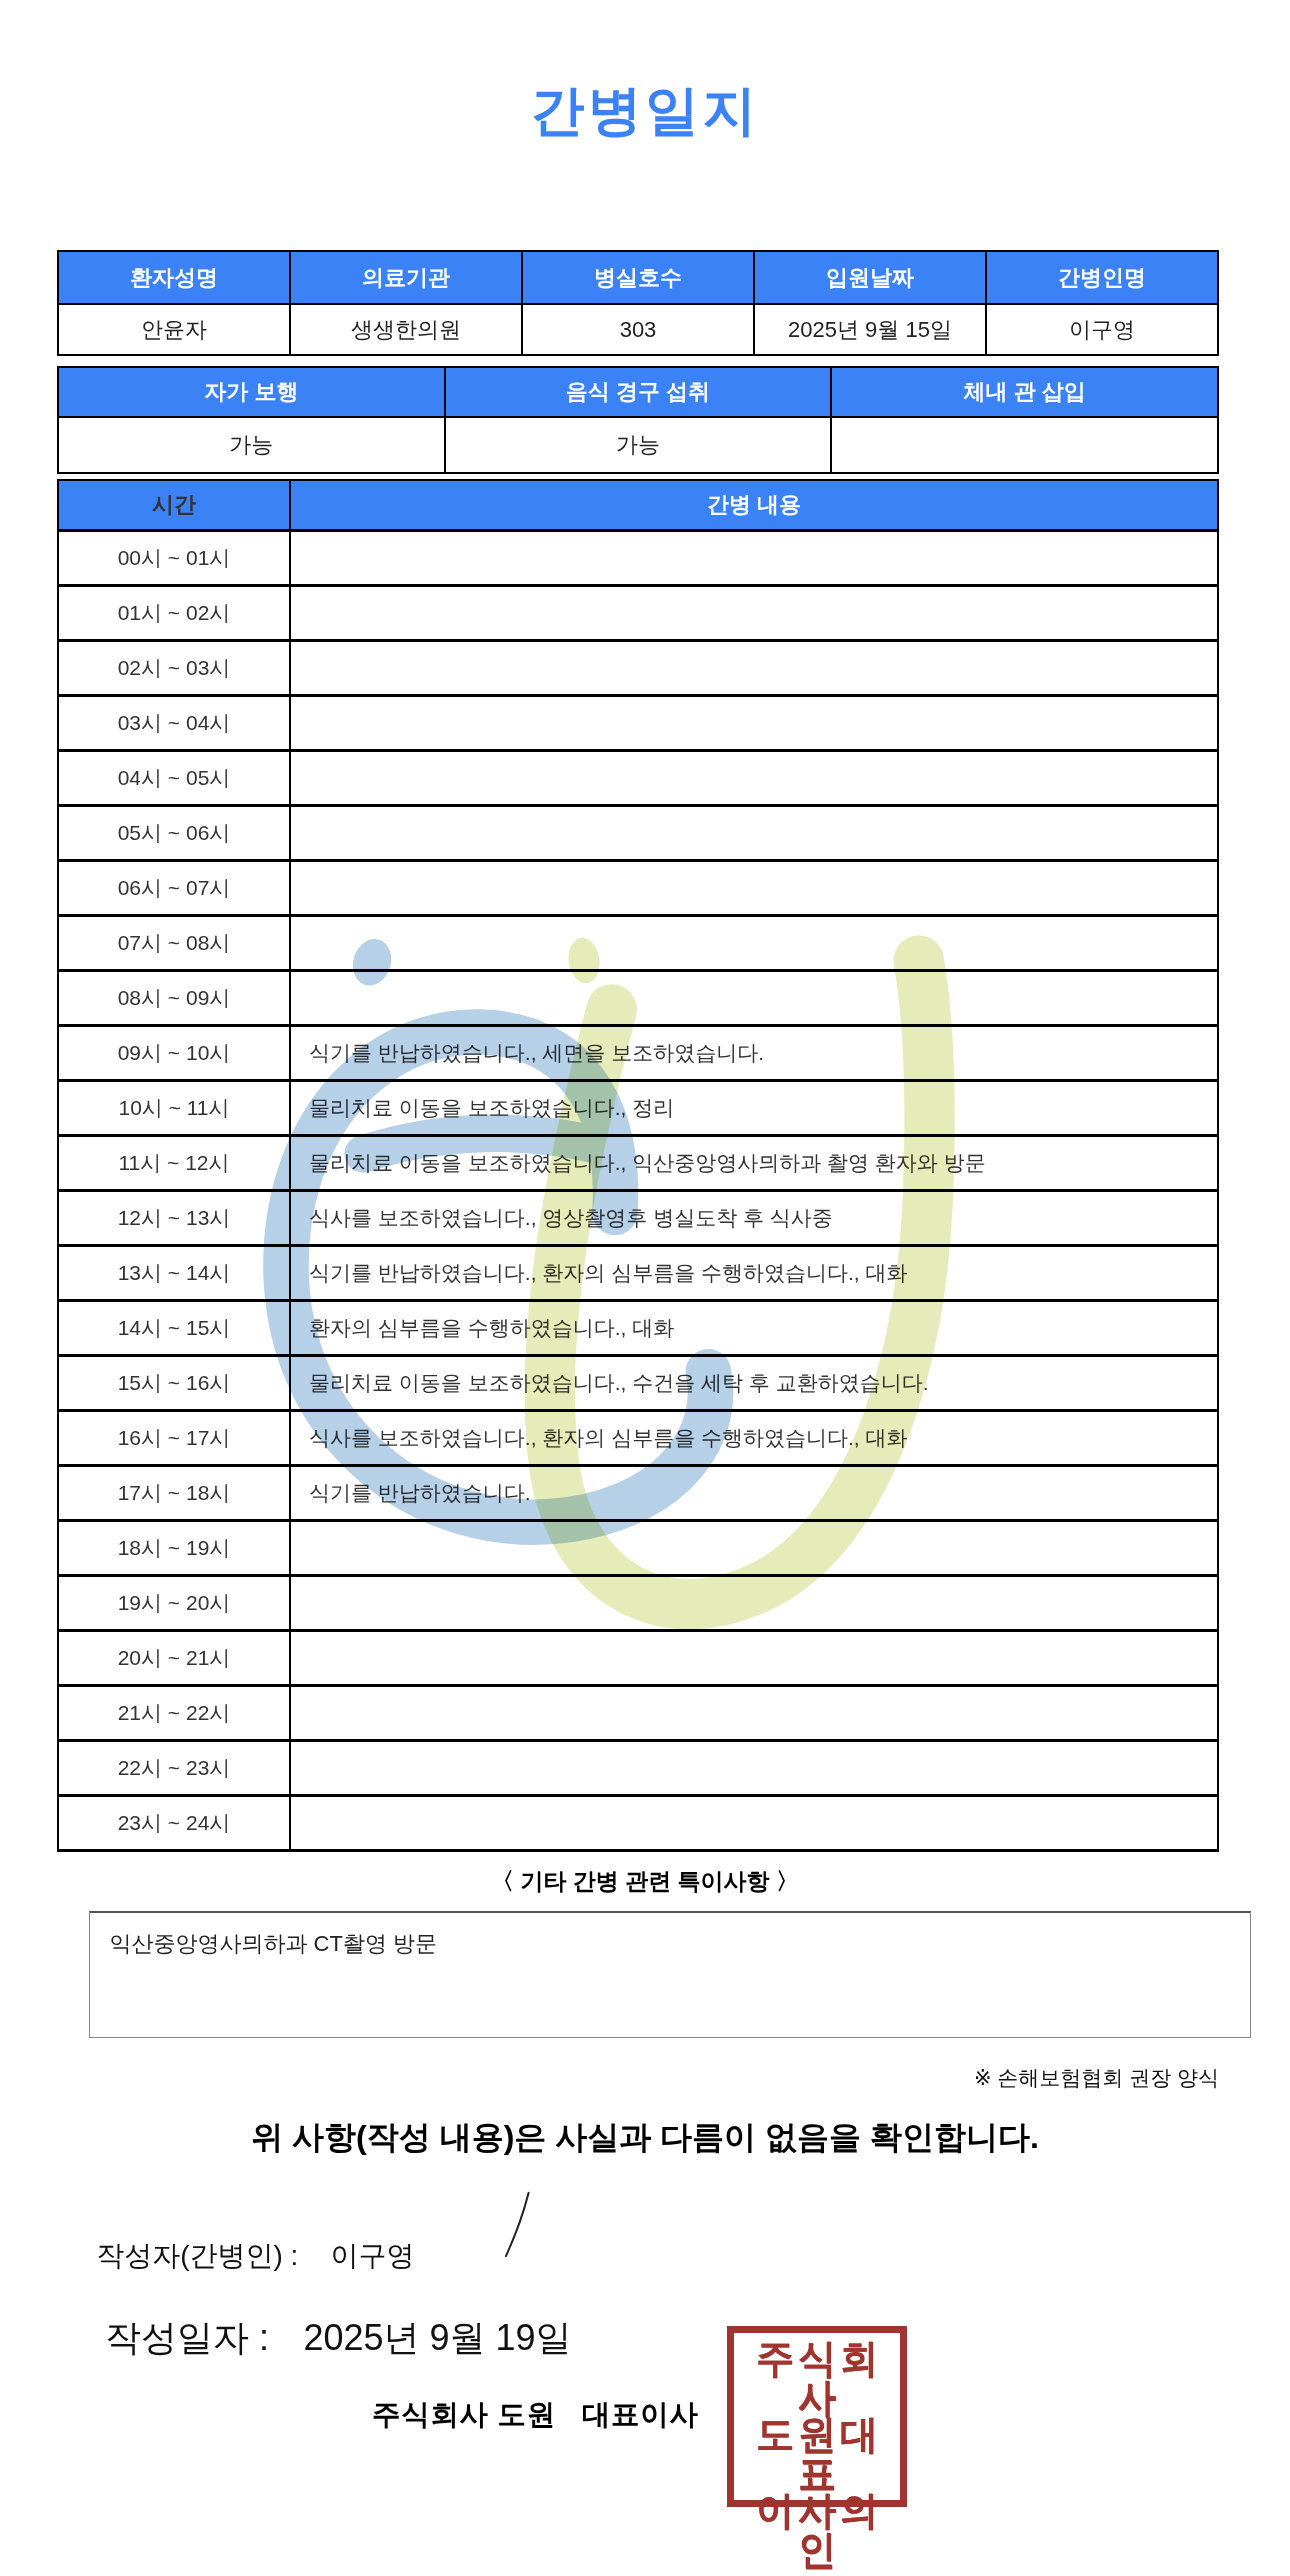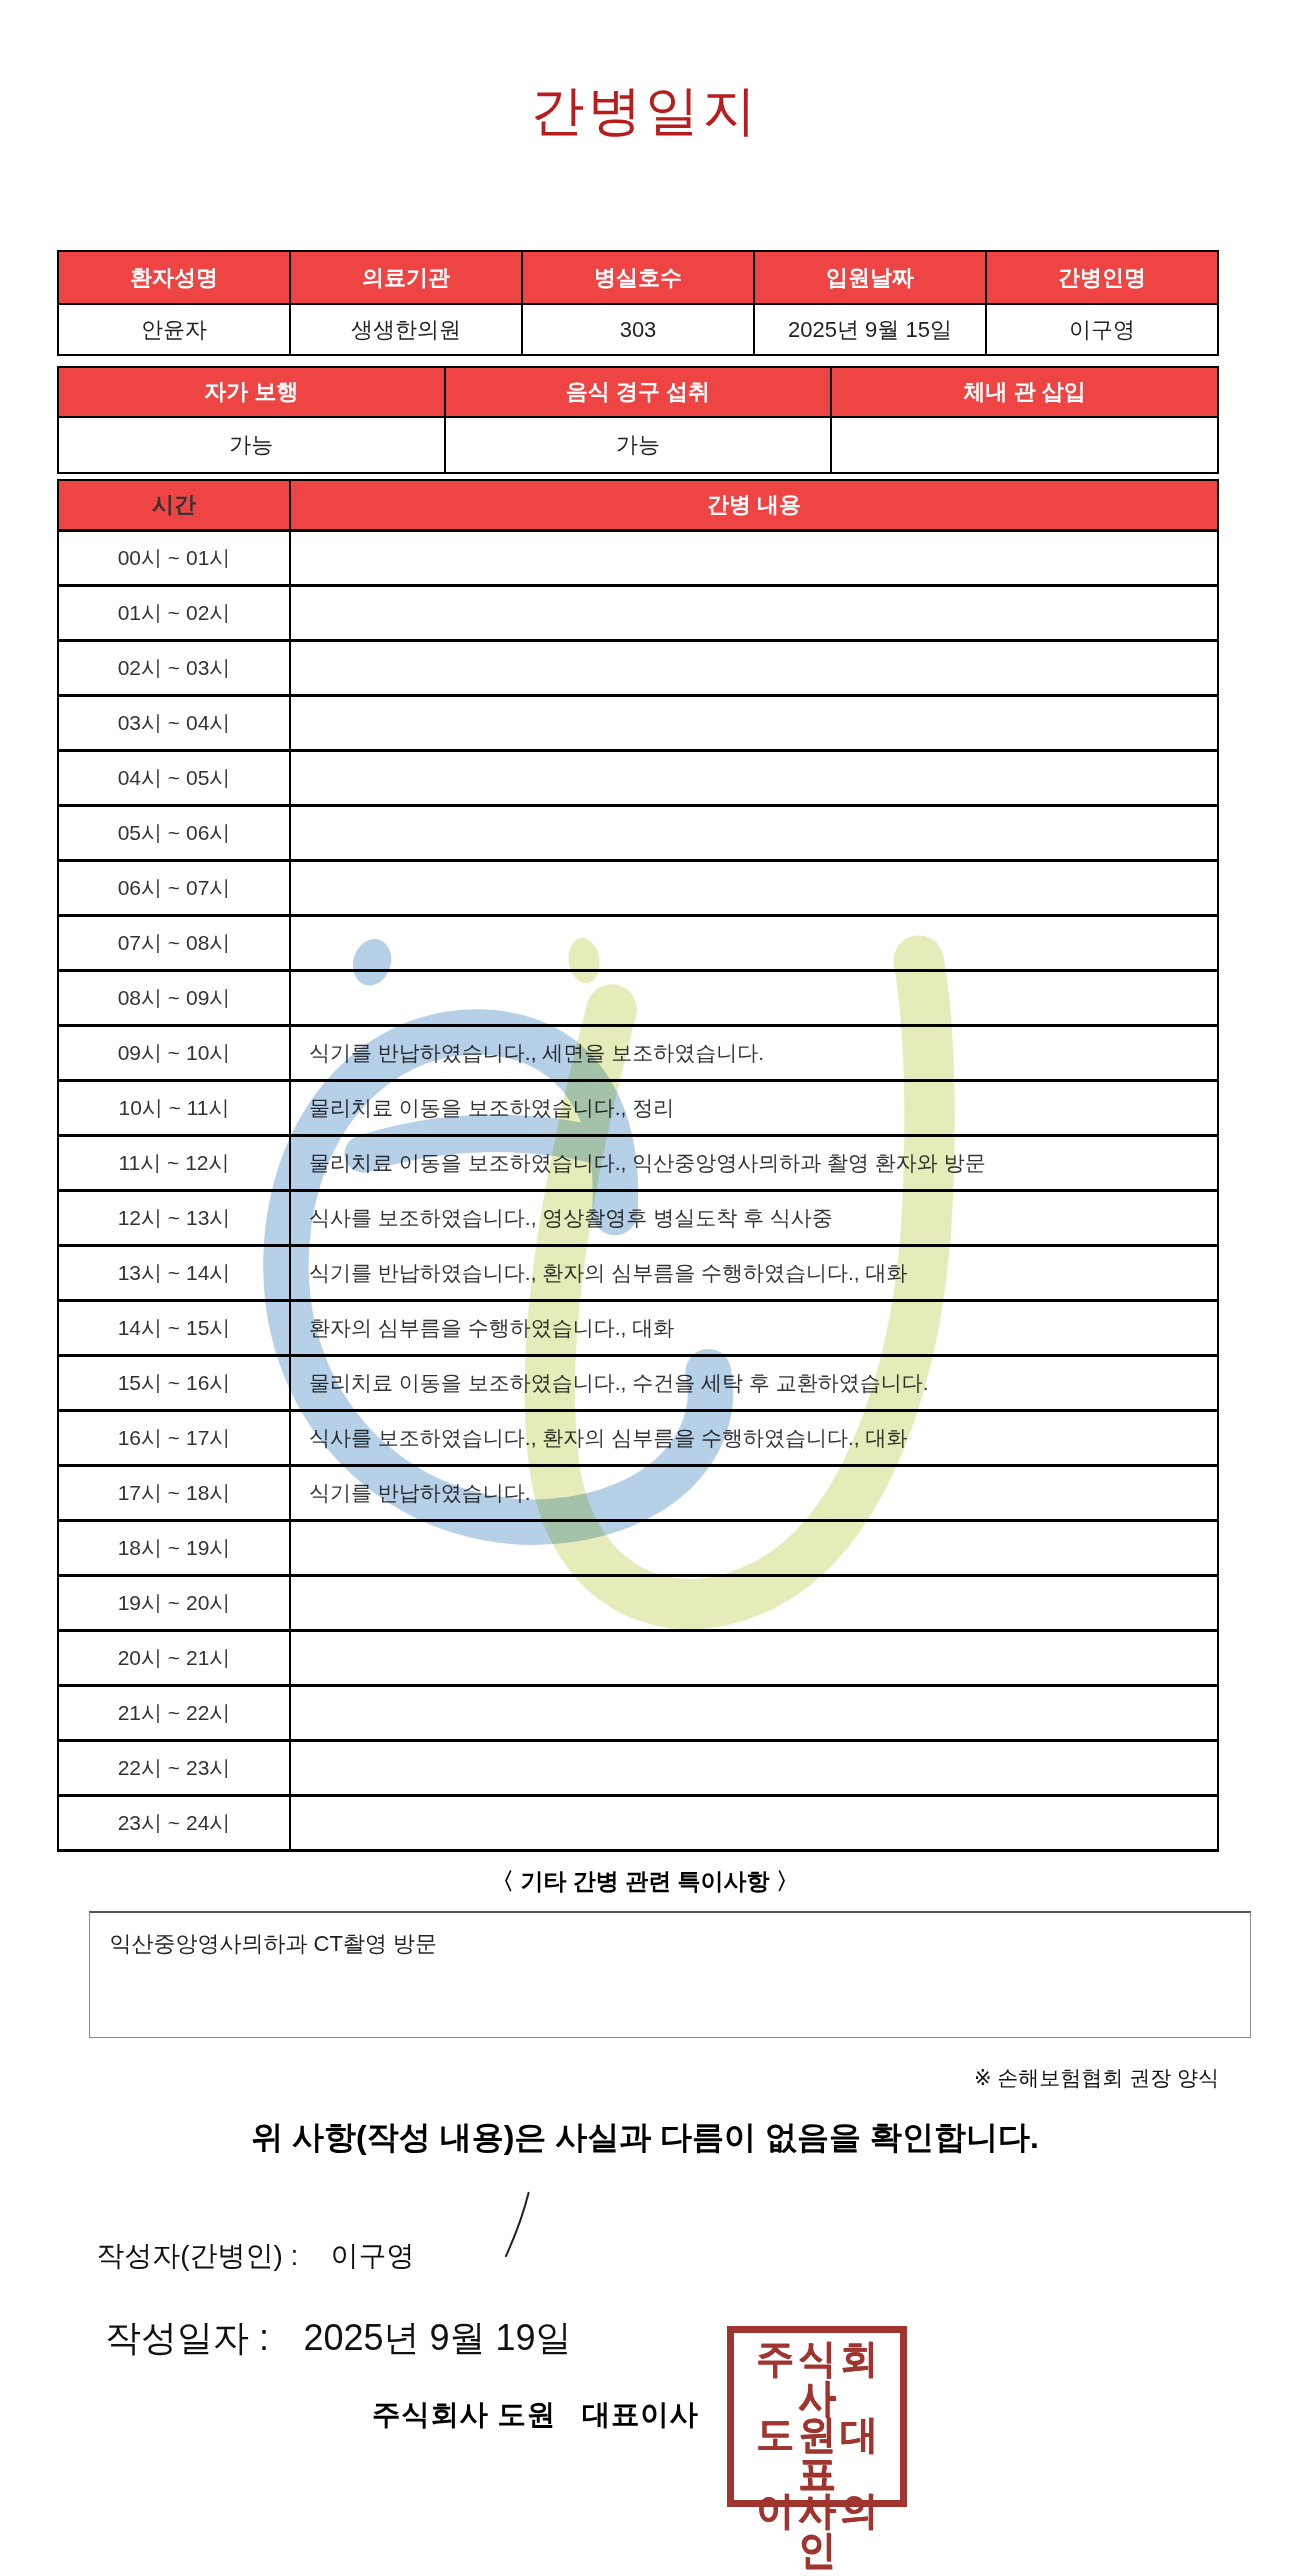--- a/index.html
+++ b/index.html
@@ -2,27 +2,27 @@
 <html style="font-size:13px"><head>
 <meta charset="utf-8">
 <style>
   html,body{margin:0;padding:0;background:#fff;}
   .page{
     position:relative;width:1290px;height:2576px;background:#fff;overflow:hidden;
     font-family:"Liberation Sans","DejaVu Sans",sans-serif;color:#1a1a1a;
   }
   
   .doc-title{position:absolute;top:75px;left:0;width:100%;text-align:center;
-    font-size:54px;font-weight:400;letter-spacing:3.3px;color:#b91c1c;}
+    font-size:54px;font-weight:700;letter-spacing:3.3px;color:#3b82f6;}
   .meta-line{position:absolute;top:202px;left:57px;width:1162px;display:flex;
     justify-content:space-between;align-items:center;font-size:22px;color:#111;white-space:pre;}
   
   table{border-collapse:collapse;table-layout:fixed;position:absolute;left:57px;width:1162px;}
   th,td{border:2.4px solid #000;text-align:center;vertical-align:middle;overflow:hidden;}
-  th{background:#ef4444;color:#fff;font-weight:700;font-size:22px;}
+  th{background:#3b82f6;color:#fff;font-weight:700;font-size:22px;}
   td{font-size:22px;color:#222;background:transparent;}
   .info-table{top:250px;}
   .info-table th{height:49px;}
   .info-table td{height:47px;border-radius:16px;}
   .status-table{top:366px;}
   .status-table th{height:46px;}
   .status-table td{height:52px;}
   .time-table{top:479px;}
   .time-table th{height:46px;}
   .time-table td{height:50px;border-top-width:3.3px;border-bottom-width:3.3px;font-size:21px;}

